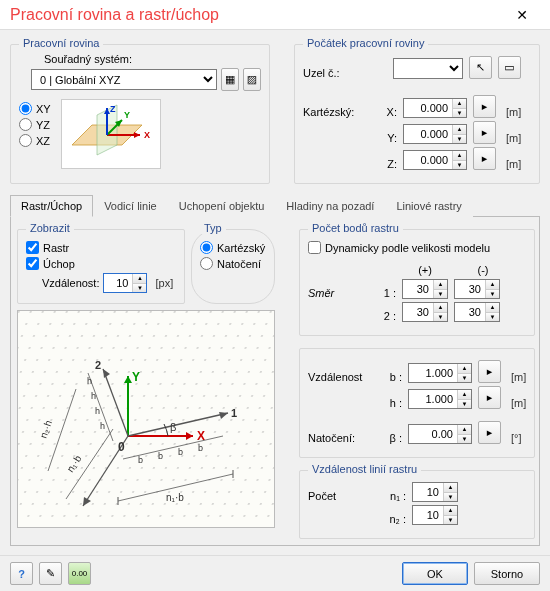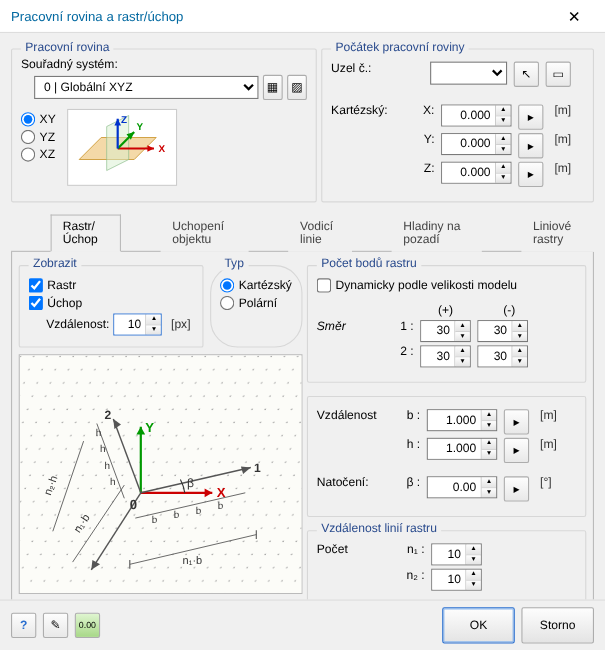--- a/index.html
+++ b/index.html
@@ -13,45 +13,45 @@
     overflow: hidden;
   }
   .titlebar {
     height: 30px;
     background: #fff;
     border-bottom: 1px solid #ddd;
     display: flex;
     align-items: center;
     padding: 0 8px 0 10px;
   }
-  .titlebar .title { flex: 1; font-size: 12px; color: #0369a1; }
+  .titlebar .title { flex: 1; font-size: 16px; color: #ef4444; }
   .titlebar .close { width: 40px; text-align: center; font-size: 14px; cursor: pointer; }
   .content {
     padding: 8px 10px;
     background: #f0f0f0;
   }
-  .row { display: flex; gap: 4px; }
+  .row { display: flex; gap: 24px; }
   .group {
     border: 1px solid #d7d7d7;
     border-radius: 2px;
     padding: 8px 8px 10px 8px;
     background: #f0f0f0;
     position: relative;
     margin-top: 6px;
   }
   .group-title {
     position: absolute;
     top: -8px;
     left: 8px;
     background: #f0f0f0;
     padding: 0 4px;
     color: #2a4b8d;
     font-size: 11px;
   }
-  .label { color: #000; }
+  .label { color: #000; margin-left: 25px; }
   .combo, .txt {
     border: 1px solid #7a7a7a;
     background: #fff;
     height: 21px;
     font-size: 11px;
     padding: 0 4px;
   }
   .combo { width: 100%; margin-left: 12px; }
   .iconbtn {
     width: 23px; height: 23px;
@@ -73,21 +73,20 @@
   }
   .tab {
     padding: 4px 10px;
     border: 1px solid transparent;
     border-bottom: none;
     cursor: pointer;
     position: relative;
     top: 1px;
     background: #f0f0f0;
     color: #444;
-    margin-left: 36px;
   }
   .tab.active {
     border-color: #bbb;
     background: #f0f0f0;
     border-bottom: 1px solid #f0f0f0;
     color: #000;
   }
   .tabbody {
     border: 1px solid #bbb;
     border-top: none;
@@ -132,37 +131,37 @@
     display: flex;
     align-items: center;
     gap: 6px;
     padding: 6px 10px;
     border-top: 1px solid #ddd;
     position: absolute;
     bottom: 0; left: 0; right: 0;
     background: #f0f0f0;
   }
   .btn {
-    height: 33px;
+    height: 23px;
     min-width: 66px;
     border: 1px solid #adadad;
     background: linear-gradient(#fdfdfd,#e4e4e4);
     font-size: 11px;
     cursor: pointer;
     border-radius: 2px;
     text-align: center;
   }
   .btn.default { border-color: #2a6fcf; box-shadow: 0 0 0 1px #8cb8ee inset; }
   .planeimg {
     width: 100px; height: 70px;
     border: 1px solid #ccc;
     background: #fff;
     position: relative;
   }
-  .coordrow { display: flex; align-items: flex-start; gap: 6px; margin: 3px 0; }
+  .coordrow { display: flex; align-items: flex-end; gap: 6px; margin: 3px 0; }
   .coordrow .lbl { width: 72px; }
   .coordrow .axis { width: 16px; text-align: right; }
   .smallgap { height: 3px; }
 </style>
 </head>
 <body>
 
 <div class="titlebar">
   <span class="title">Pracovní rovina a rastr/úchop</span>
   <span class="close">✕</span>
@@ -261,22 +260,22 @@
             </span>
           </span>
         <span class="iconbtn">▸</span>
         <span class="unit">[m]</span>
       </div>
     </div>
   </div>
 
   <div class="tabs">
     <div class="tab active">Rastr/Úchop</div>
+    <div class="tab">Vodicí linie</div>
     <div class="tab">Uchopení objektu</div>
-    <div class="tab">Vodicí linie</div>
     <div class="tab">Hladiny na pozadí</div>
     <div class="tab">Liniové rastry</div>
   </div>
 
   <div class="tabbody">
     <div class="row">
 
       <div style="width:258px; display:flex; flex-direction:column; gap:6px;">
         <div class="row" style="gap:6px;">
           <div class="group" style="flex:1;">
@@ -302,21 +301,21 @@
             </div>
           </div>
           <div class="group" style="width:84px;border-radius:25px;">
             <span class="group-title">Typ</span>
             <label class="radio">
                 <input type="radio" name="typ" checked="" style="">
                 <span>Kartézský</span>
               </label>
             <label class="radio">
                 <input type="radio" name="typ" style="">
-                <span>Polární</span>
+                <span>Natočení</span>
               </label>
           </div>
         </div>
 
         <div class="preview" style="height:218px;">
           <svg viewBox="0 0 258 218" width="258" height="218">
             <defs>
               <pattern id="dots" width="12" height="12" patternUnits="userSpaceOnUse" patternTransform="skewX(-20)">
                 <circle cx="1" cy="1" r="0.7" fill="#999"></circle>
               </pattern>

